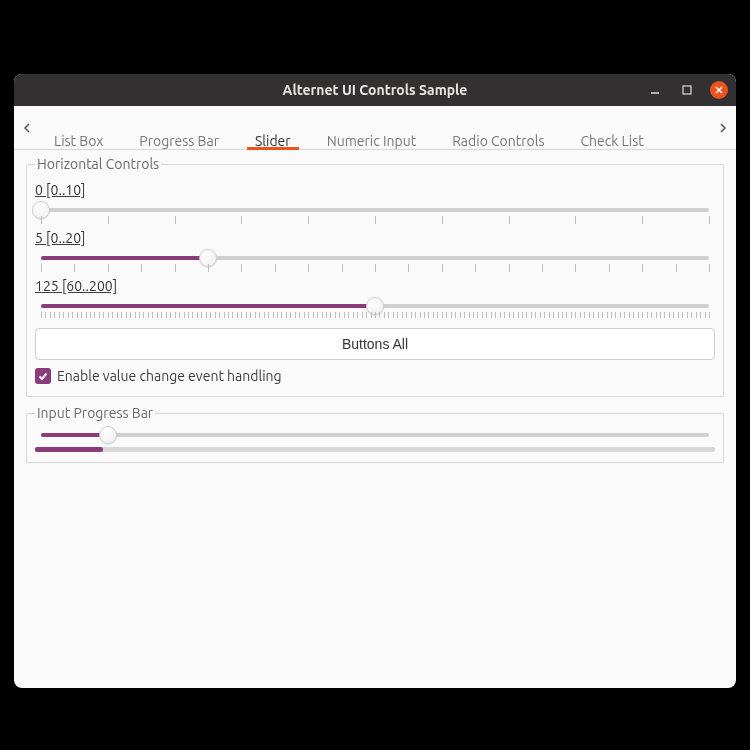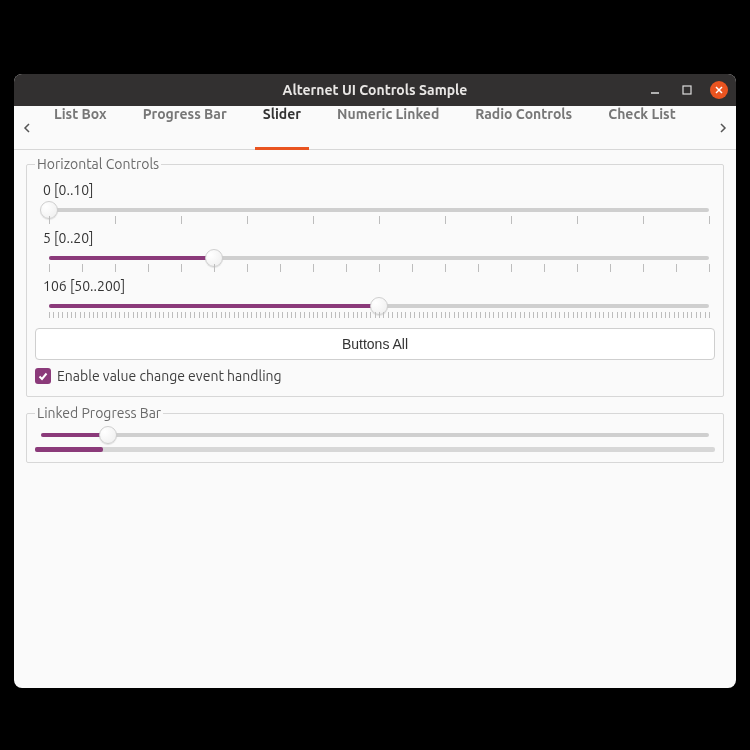--- a/index.html
+++ b/index.html
@@ -73,23 +73,23 @@
   }
   .tabs {
     flex: 1;
     display: flex;
     align-items: stretch;
     height: 100%;
   }
   .tab {
     padding: 0 18px;
     display: flex;
-    align-items: flex-start;
+    align-items: flex-end;
     color: #777;
-    font-weight: 700;
+    font-weight: 400;
     cursor: pointer;
     position: relative;
     white-space: nowrap;
   }
   .tab.active {
     color: #333;
   }
   .tab.active::after {
     content: "";
     position: absolute;
@@ -106,21 +106,22 @@
     border-radius: 2px;
     padding: 6px 8px 10px 8px;
     margin-bottom: 8px;
   }
   fieldset.group > legend {
     color: #6a6a6a;
     font-size: 14px;
     padding: 0 2px;
   }
   .slider-block {
-    margin: 4px 0 2px 8px;
+    margin: 4px 0 2px 0;
+    text-decoration: underline;
   }
   .slider-label {
     font-size: 14px;
     margin-bottom: 4px;
     color: #333;
   }
   .slider-wrap {
     position: relative;
     padding: 6px 6px 0 6px;
   }
@@ -234,21 +235,21 @@
         <div class="tab">
           <span>List Box</span>
         </div>
         <div class="tab">
           <span>Progress Bar</span>
         </div>
         <div class="tab active">
           <span>Slider</span>
         </div>
         <div class="tab">
-          <span>Numeric Linked</span>
+          <span>Numeric Input</span>
         </div>
         <div class="tab">
           <span>Radio Controls</span>
         </div>
         <div class="tab">
           <span>Check List</span>
         </div>
       </div>
     <div class="tab-scroll">
       <svg width="8" height="10" viewBox="0 0 8 10">
@@ -310,21 +311,21 @@
                 <span style="left: 75%;"></span>
                 <span style="left: 80%;"></span>
                 <span style="left: 85%;"></span>
                 <span style="left: 90%;"></span>
                 <span style="left: 95%;"></span>
                 <span style="left: 100%;"></span>
               </div>
             </div>
           </div>
           <div class="slider-block">
-            <div class="slider-label">106 [50..200]</div>
+            <div class="slider-label">125 [60..200]</div>
             <div class="slider-wrap">
               <div class="track">
                 <div class="fill" style="width: 50%;"></div>
                 <div class="thumb" style="left: 50%;"></div>
               </div>
               <div class="ticks">
                 <span style="left: 0%; height: 6px;"></span>
                 <span style="left: 0.666667%; height: 6px;"></span>
                 <span style="left: 1.33333%; height: 6px;"></span>
                 <span style="left: 2%; height: 6px;"></span>
@@ -486,21 +487,21 @@
         <div class="checkbox">
           <svg width="12" height="12" viewBox="0 0 12 12">
               <polyline points="2.5,6.5 5,9 9.5,3.5" fill="none" stroke="currentColor" stroke-width="2"></polyline>
             </svg>
         </div>
         <span>Enable value change event handling</span>
       </div>
     </fieldset>
 
     <fieldset class="group">
-      <legend>Linked Progress Bar</legend>
+      <legend>Input Progress Bar</legend>
       <div class="slider-wrap">
         <div class="track">
           <div class="fill" id="linked-fill" style="width: 10%;"></div>
           <div class="thumb" id="linked-thumb" style="left: 10%;"></div>
         </div>
       </div>
       <div class="progress">
         <div class="pfill" id="linked-pfill" style="width: 10%;"></div>
       </div>
     </fieldset>

